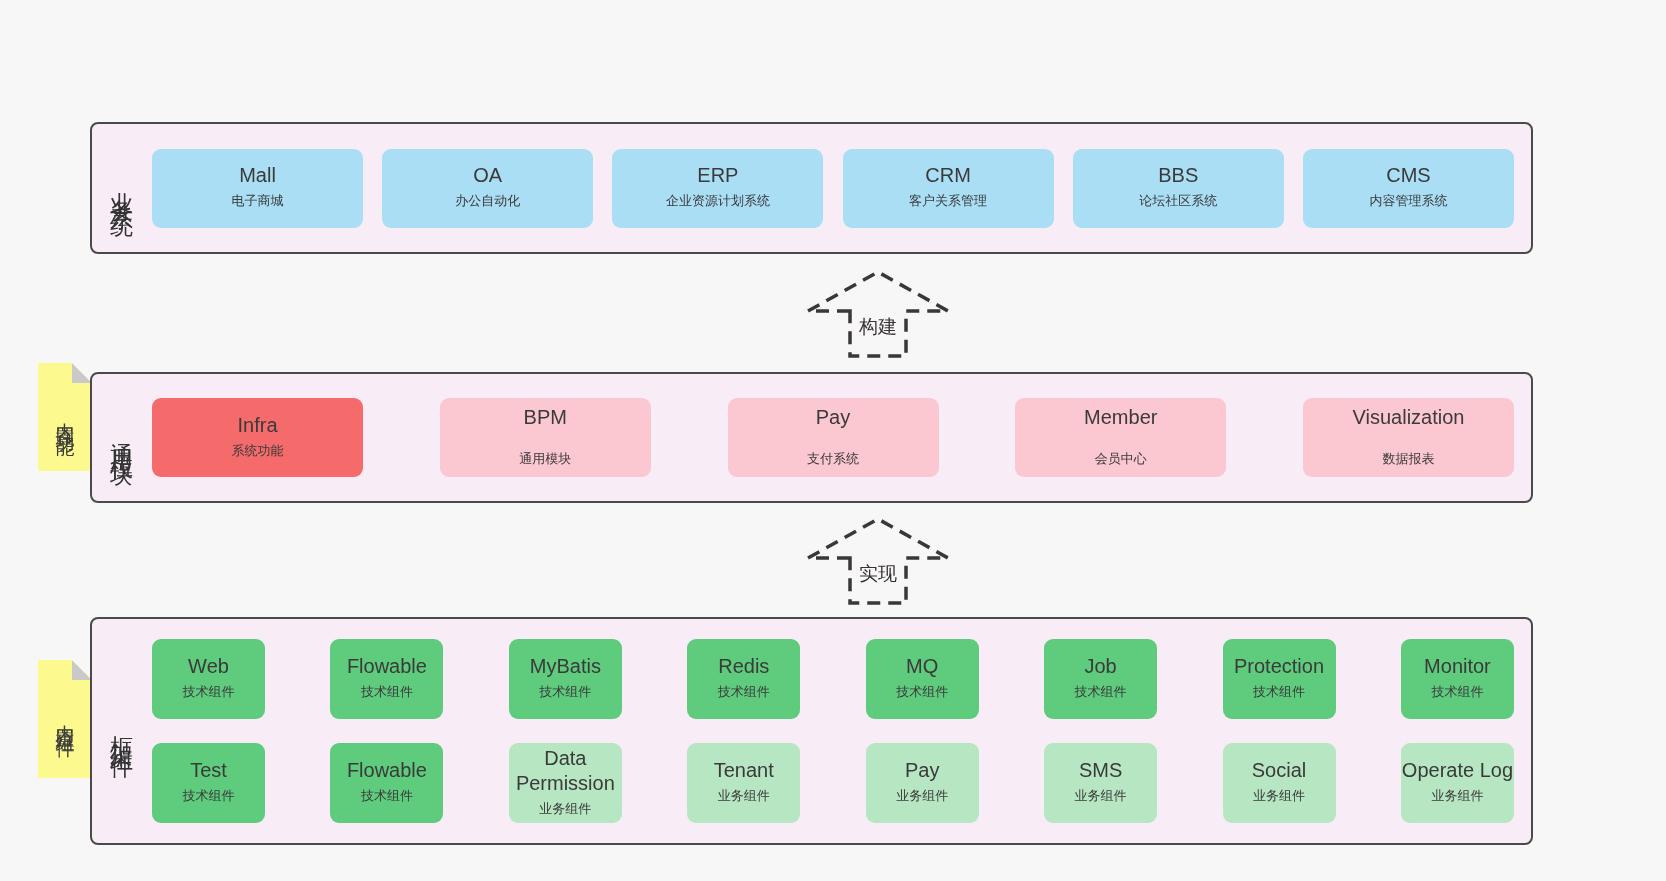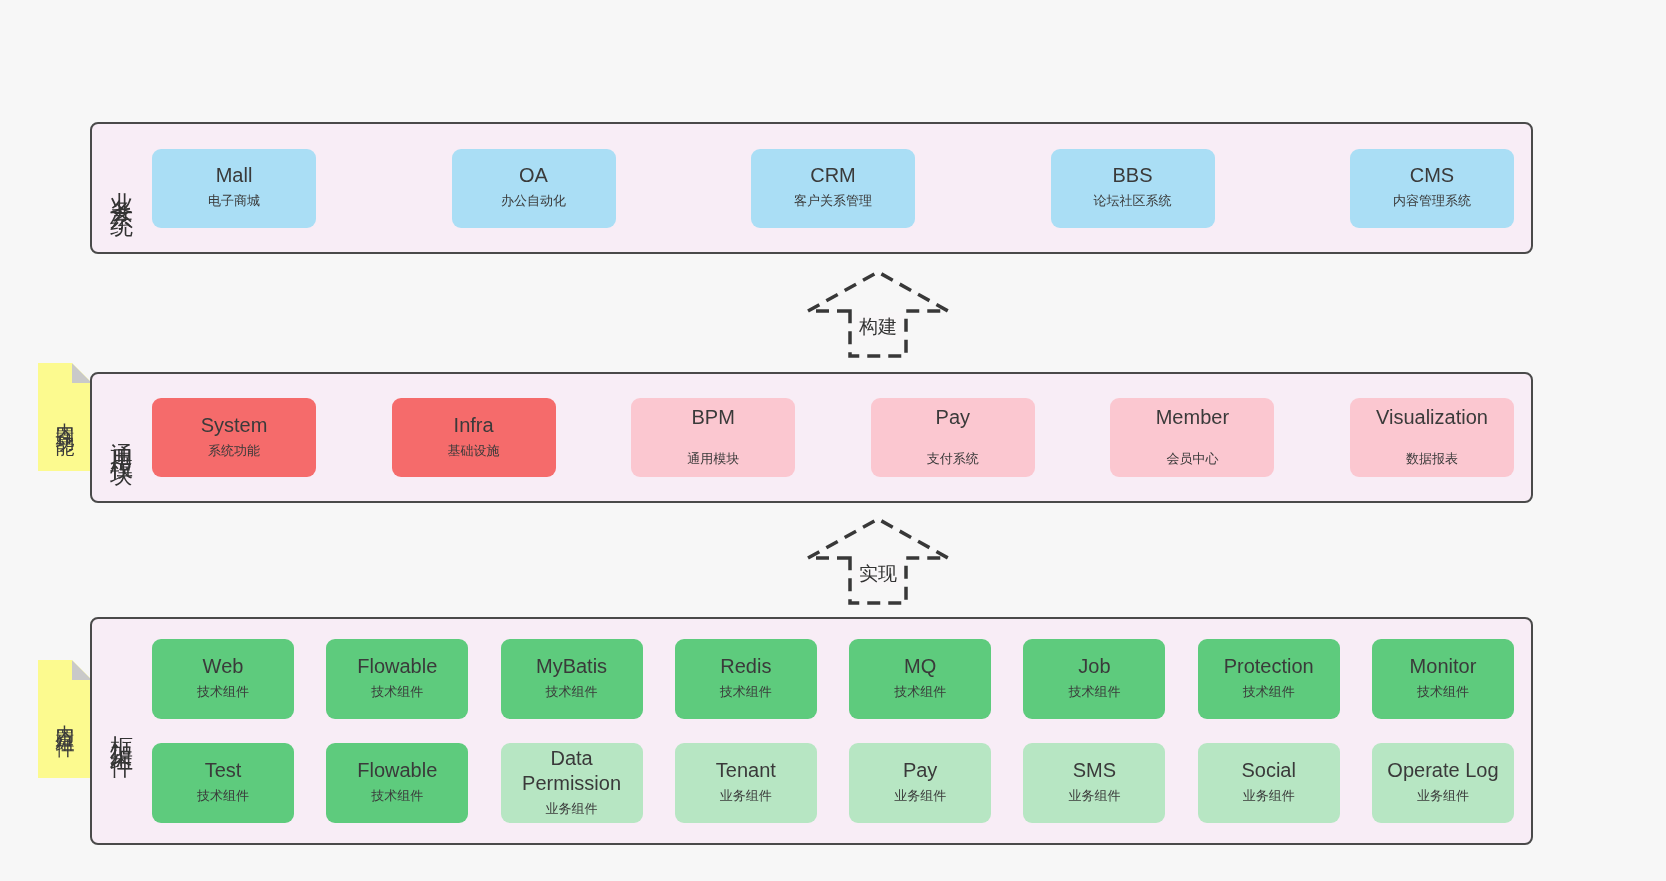--- a/index.html
+++ b/index.html
@@ -36,22 +36,22 @@
     position:absolute; left:60px; right:17px; top:0; bottom:0;
     display:flex; flex-direction:column; justify-content:center; gap:24px;
   }
   .row { display:flex; justify-content:space-between; align-items:center; }
 
   .box {
     box-sizing:border-box; border-radius:9px;
     display:flex; flex-direction:column; align-items:center; justify-content:center;
     text-align:center; color:#3a3a3a; flex:0 0 auto;
   }
-  .row-wide   .box { width:164px; height:79px;justify-content:center; }
-  .row-narrow .box { width:142px; height:80px;text-align:center; }
+  .row-wide   .box { width:211px; height:79px;justify-content:center; }
+  .row-narrow .box { width:113px; height:80px;text-align:center; }
   .box .t { font-size:20px; line-height:25px; }
   .box .s { font-size:13px; line-height:25px; }
 
   .blue       { background:var(--blue); }
   .red        { background:var(--red); }
   .pink       { background:var(--pink);gap:16px; }
   .green      { background:var(--green); }
   .lightgreen { background:var(--lightGreen); }
 
   
@@ -100,20 +100,24 @@
       <div class="row row-wide">
           <div class="box blue">
             <div class="t">Mall</div>
             <div class="s">电子商城</div>
           </div>
           <div class="box blue">
             <div class="t">OA</div>
             <div class="s">办公自动化</div>
           </div>
           <div class="box blue">
+            <div class="t">ERP</div>
+            <div class="s">企业资源计划系统</div>
+          </div>
+          <div class="box blue">
             <div class="t">CRM</div>
             <div class="s">客户关系管理</div>
           </div>
           <div class="box blue">
             <div class="t">BBS</div>
             <div class="s">论坛社区系统</div>
           </div>
           <div class="box blue">
             <div class="t">CMS</div>
             <div class="s">内容管理系统</div>
@@ -130,26 +134,22 @@
 
   <div class="sticky" id="sticky-modules">
     <span class="fold"></span>
     <span class="sticky-text">内置功能</span>
   </div>
   <div class="band" id="band-modules">
     <div class="band-label">通用模块</div>
     <div class="rows">
       <div class="row row-wide">
           <div class="box red">
-            <div class="t">System</div>
+            <div class="t">Infra</div>
             <div class="s">系统功能</div>
-          </div>
-          <div class="box red">
-            <div class="t">Infra</div>
-            <div class="s">基础设施</div>
           </div>
           <div class="box pink">
             <div class="t">BPM</div>
             <div class="s">通用模块</div>
           </div>
           <div class="box pink">
             <div class="t">Pay</div>
             <div class="s">支付系统</div>
           </div>
           <div class="box pink">

